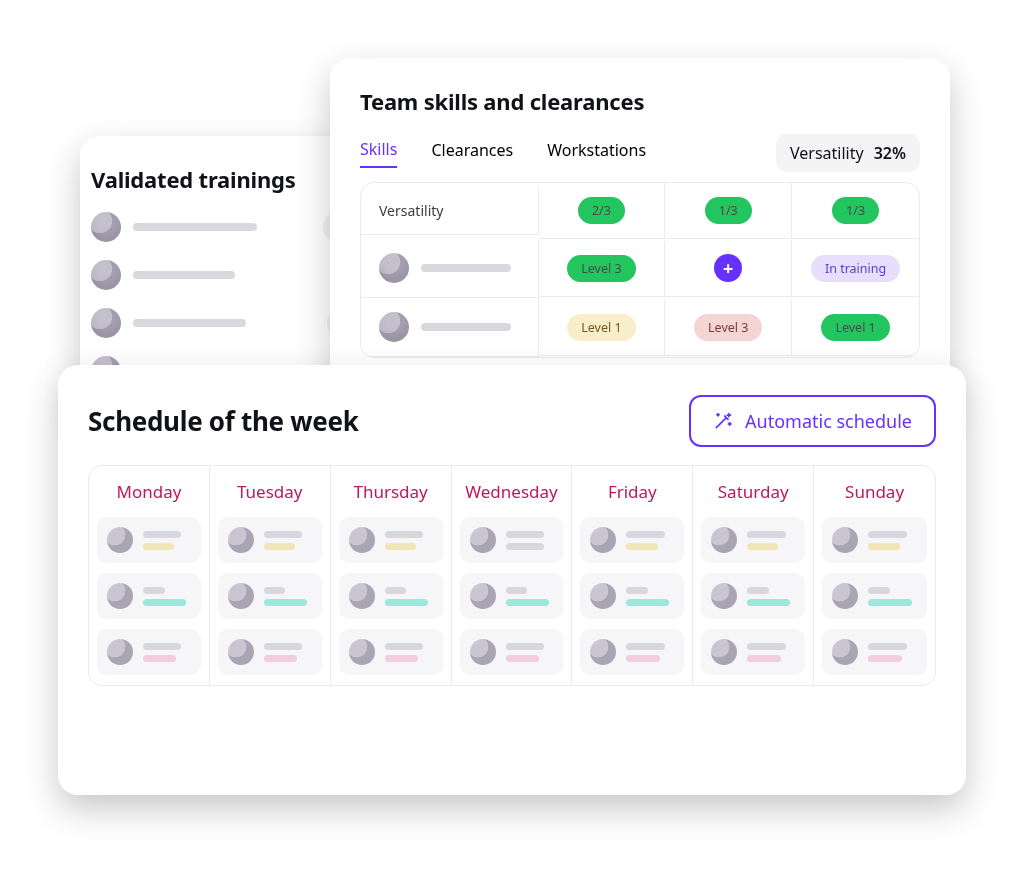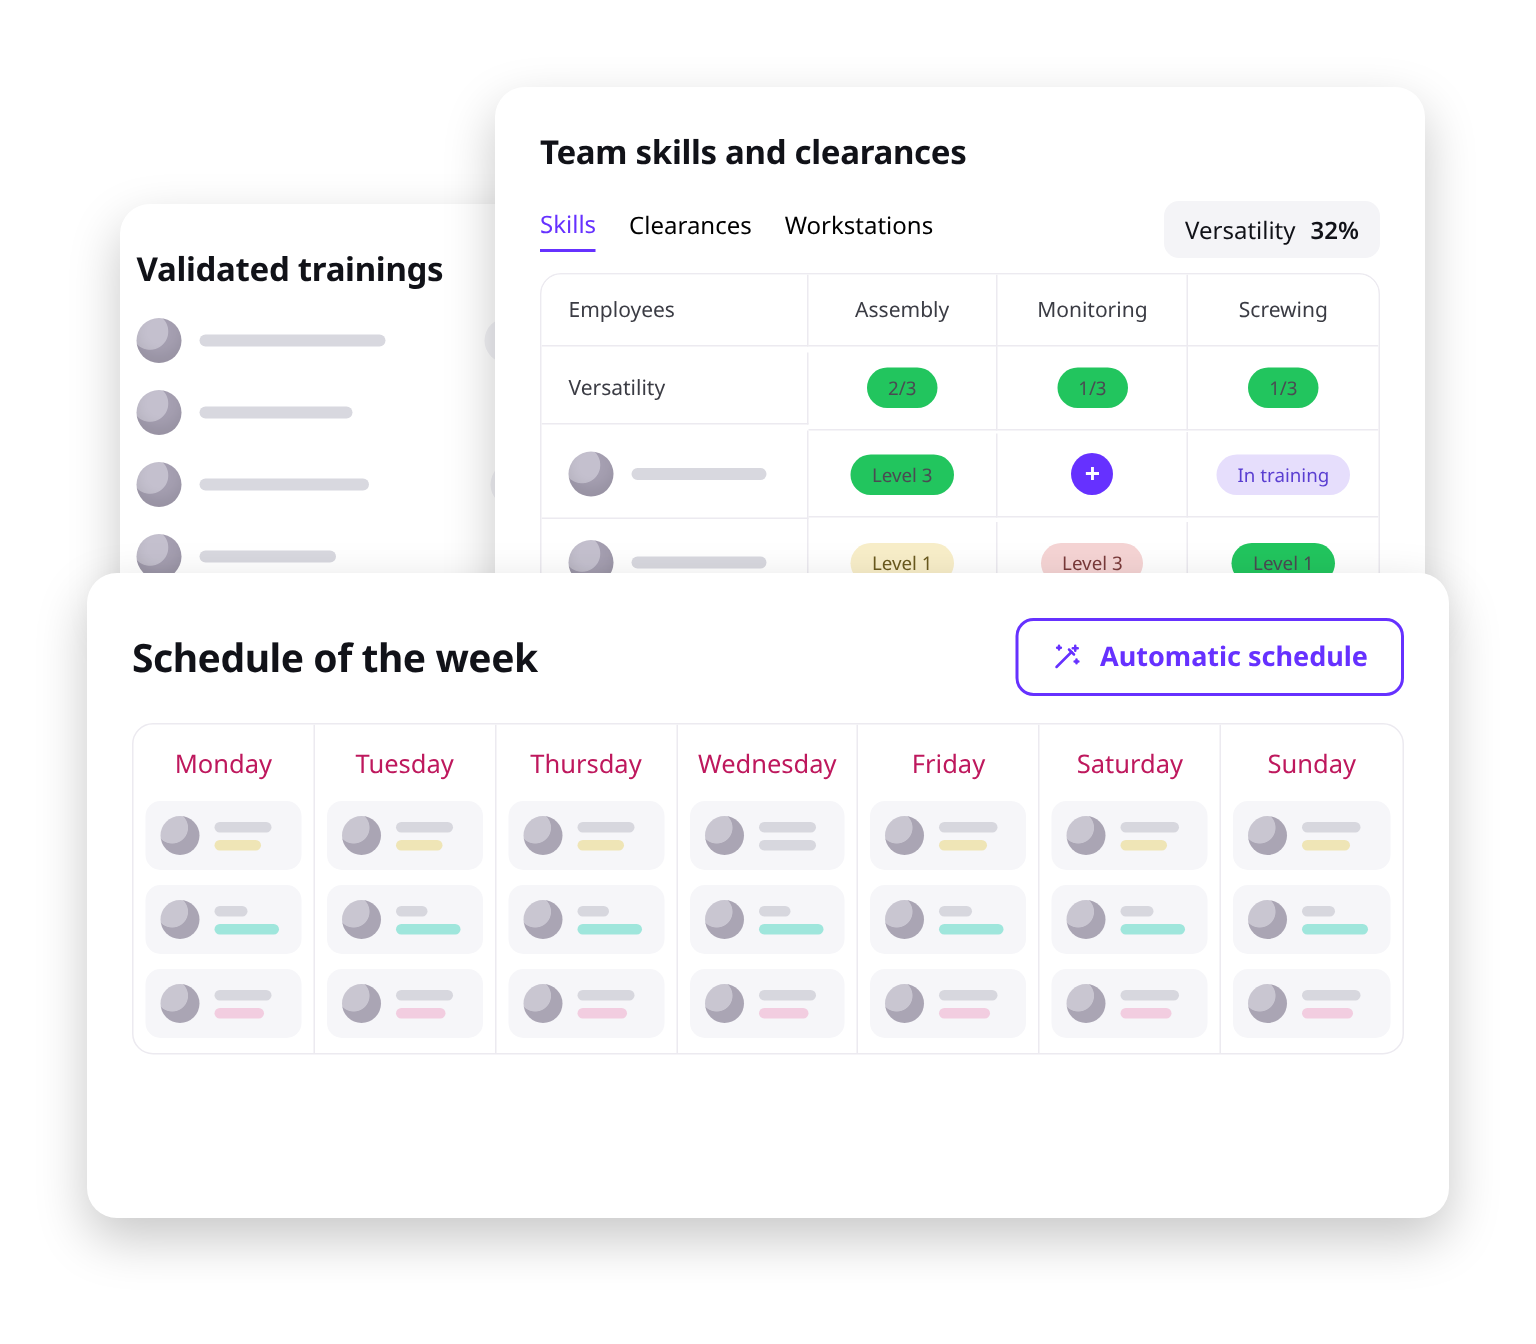--- a/index.html
+++ b/index.html
@@ -48,21 +48,21 @@
     white-space:nowrap;
   }
   .tools-icon { font-size:13px; line-height:1; }
 
   
   .skills {
     left: 330px; top: 58px;
     width: 620px; height: 350px;
     z-index: 2;
   }
-  .skills-header { display:flex; align-items:center; gap:22px; margin:18px 0 10px 0; }
+  .skills-header { display:flex; align-items:center; gap:34px; margin:18px 0 10px 0; }
   .tab { font-size:16px; color:#000000; cursor:pointer; padding-bottom:6px; }
   .tab.active { color:#6631ff; border-bottom:2px solid #6631ff; }
   .spacer { flex:1 1 auto; }
   .vers-chip {
     background:#f4f4f7; border-radius:10px; padding:8px 14px;
     display:flex; gap:10px; font-size:16px; align-items:center;
   }
   .vers-chip .pct { font-weight:600; }
   .skills-table {
     border:1px solid #eceaf0; border-radius:14px; overflow:hidden;
@@ -89,32 +89,32 @@
   .plus-btn {
     display:inline-flex; width:28px; height:28px; border-radius:50%;
     background:#6631ff; color:#fff; font-weight:700; font-size:18px;
     align-items:center; justify-content:center; cursor:pointer;
   }
   .emp-cell { display:flex; align-items:center; gap:12px; }
   .emp-cell .skel-bar { width:90px; }
 
   
   .schedule {
-    left: 58px; top: 382px;
+    left: 58px; top: 365px;
     width: 908px; height: 430px;
     z-index: 3;
     padding: 30px 30px 24px 30px;
     text-align: center;
   }
   .sched-header { display:flex; align-items:center; justify-content:space-between; margin-bottom:18px; }
   .sched-title { font-size:26px; font-weight:700; letter-spacing:-0.3px; }
   .auto-btn {
     display:inline-flex; align-items:center; gap:12px;
     border:2px solid #6631ff; color:#6631ff;
-    background:#fff; font-size:18px; font-weight:700;
+    background:#fff; font-size:18px; font-weight:400;
     padding:12px 22px; border-radius:12px; cursor:pointer;
   }
   .wand-icon svg { display:block; }
   .week {
     display:grid; grid-template-columns: repeat(7, 1fr);
     border:1px solid #eceaf0; border-radius:14px; overflow:hidden;
   }
   .daycol { border-right:1px solid #eceaf0; padding:14px 8px 10px; display:flex; flex-direction:column; align-items:center; gap:10px; }
   .daycol:last-child { border-right:none; }
   .day-label { font-size:17px; color:#be185d; margin-bottom:4px; }
@@ -186,26 +186,20 @@
       <div class="tab active">Skills</div>
       <div class="tab">Clearances</div>
       <div class="tab">Workstations</div>
       <div class="spacer"></div>
       <div class="vers-chip">
         <span>Versatility</span>
         <span class="pct">32%</span>
       </div>
     </div>
     <div class="skills-table">
-      <div class="skills-grid-head">
-        <div>Employees</div>
-        <div>Assembly</div>
-        <div>Monitoring</div>
-        <div>Screwing</div>
-      </div>
       <div class="skills-grid-row">
         <div>Versatility</div>
         <div><span class="pill">2/3</span></div>
         <div><span class="pill">1/3</span></div>
         <div><span class="pill">1/3</span></div>
       </div>
       <div class="skills-grid-row">
         <div class="emp-cell">
           <div class="avatar"></div>
           <div class="skel-bar"></div>

